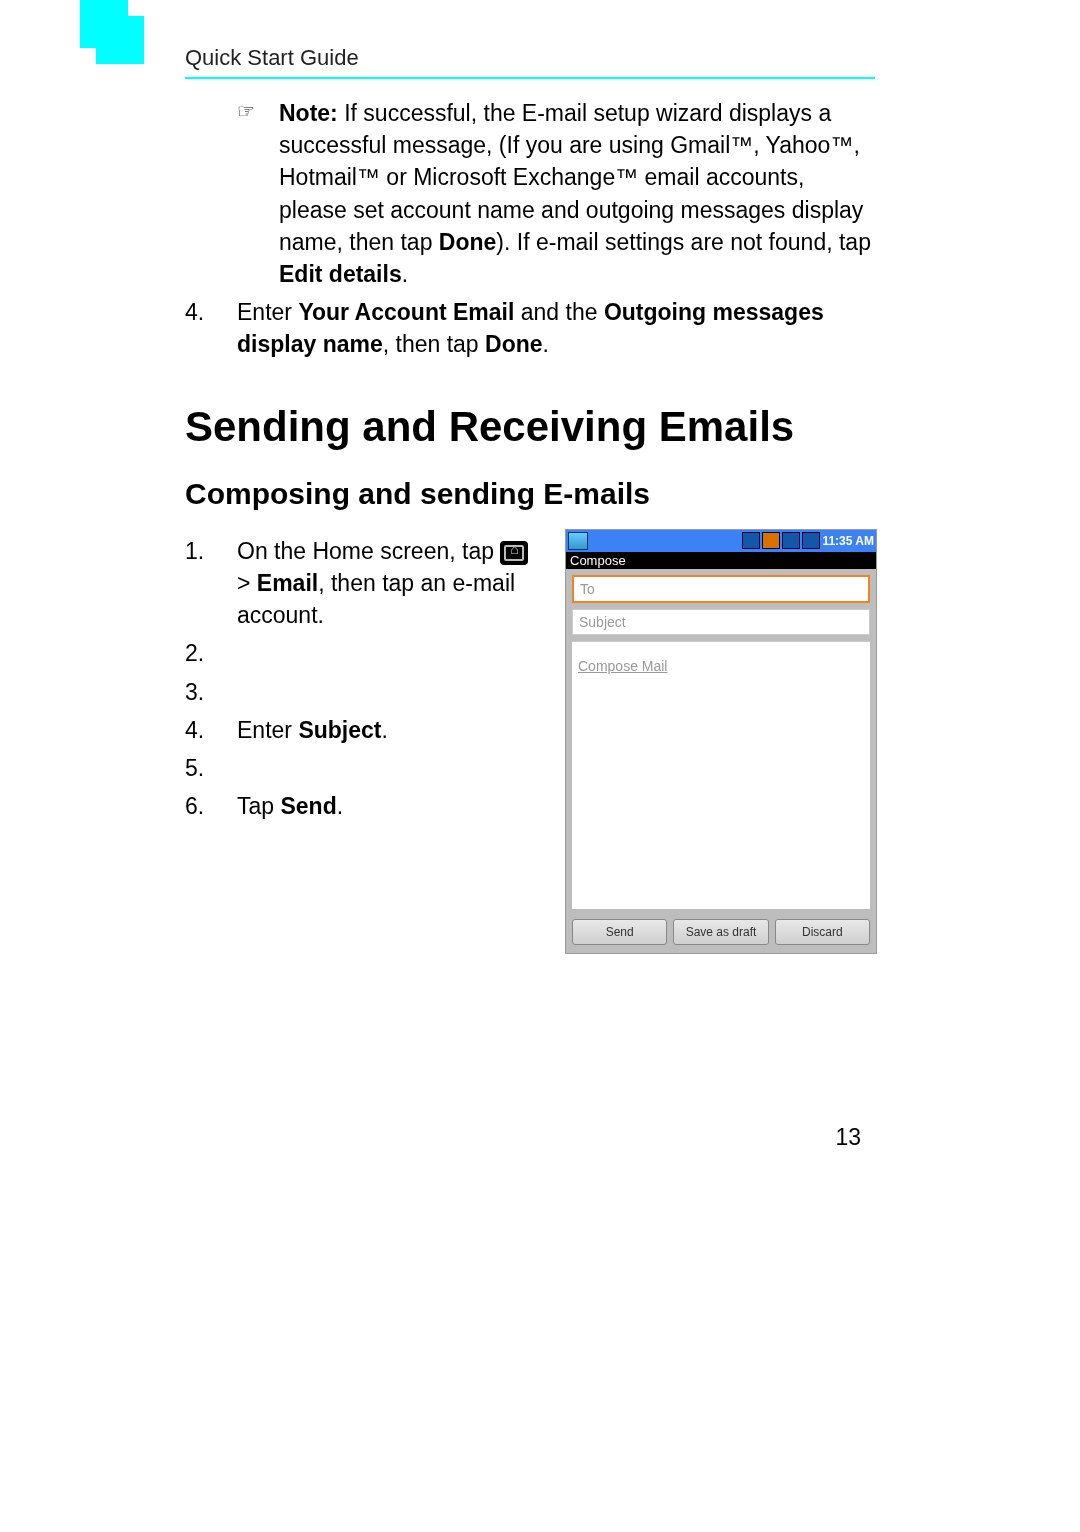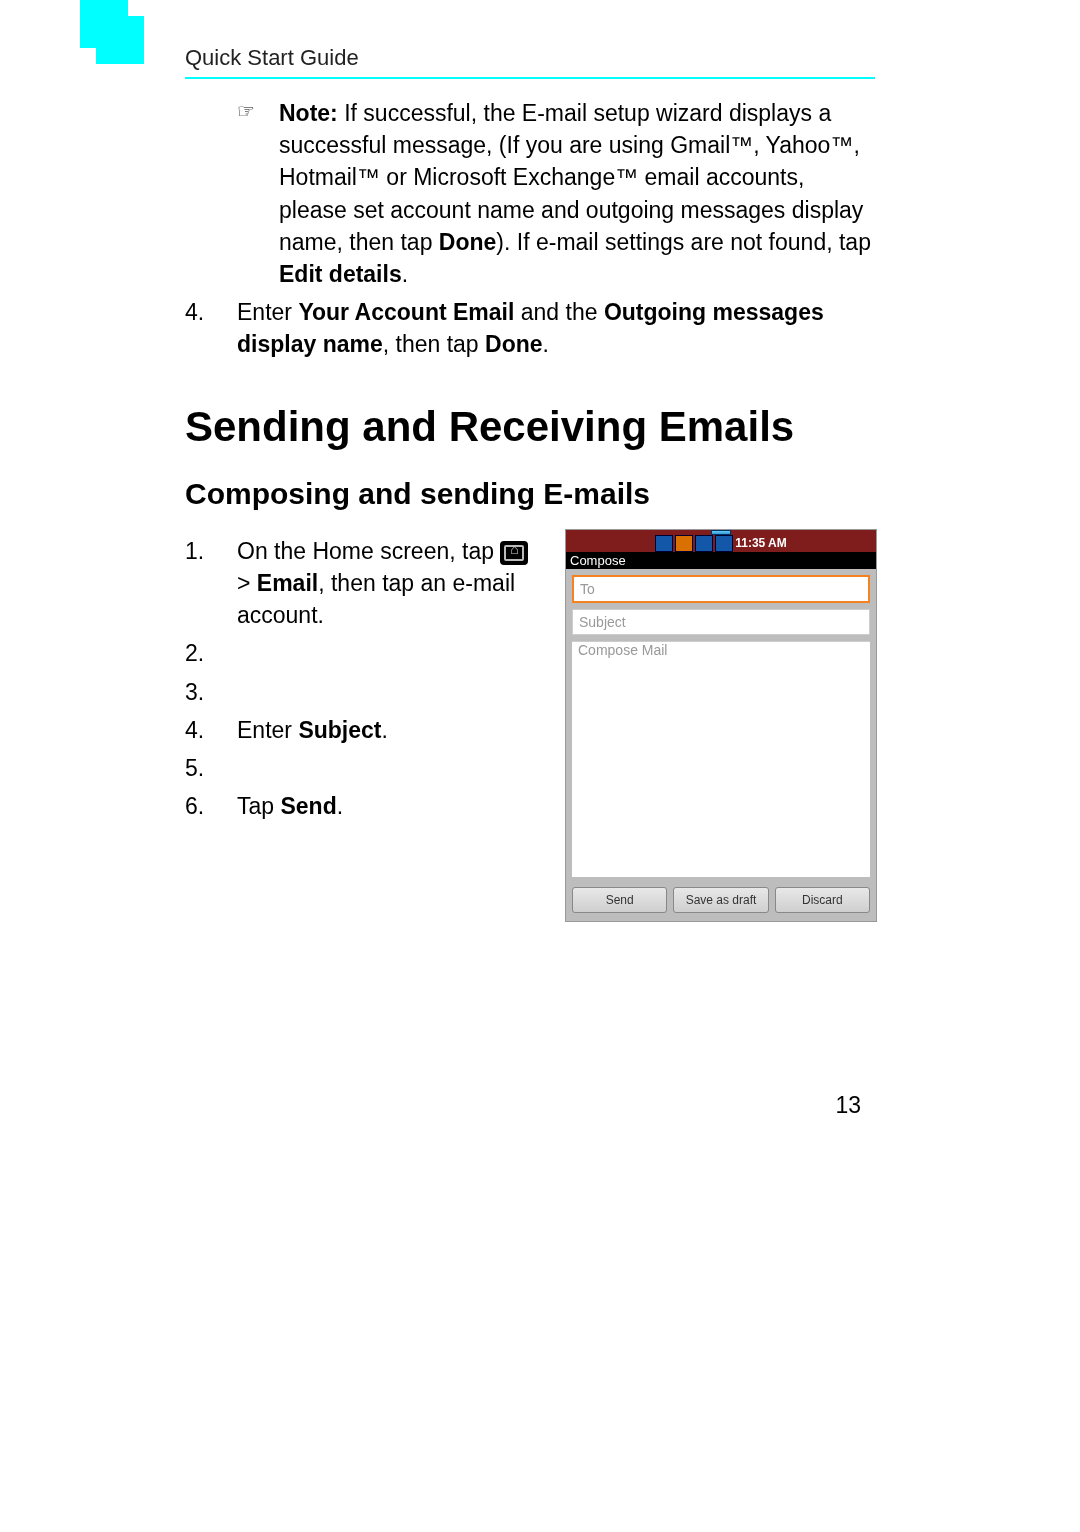--- a/index.html
+++ b/index.html
@@ -122,30 +122,29 @@
   color: #ccc;
   font-size: 14px;
 }
 .phone-shot {
   width: 310px;
   border: 1px solid #999;
   background: #bdbdbd;
   font-family: Arial, sans-serif;
 }
 .status-bar {
-  background: #7f1d1d;
+  background: #3b82f6;
   height: 22px;
   display: flex;
   justify-content: space-between;
   align-items: center;
   padding: 0 2px;
   color: #fff;
   font-size: 12px;
   font-weight: bold;
-  flex-direction: column;
 }
 .status-left {
   width: 18px;
   height: 16px;
   background: linear-gradient(#6cf, #39c);
   border: 1px solid #036;
 }
 .status-right {
   display: flex;
   align-items: center;
@@ -181,23 +180,24 @@
   border: 2px solid #f58220;
 }
 .subject-field {
   border: 1px solid #ccc;
 }
 .body-area {
   margin: 0 6px;
   background: #fff;
   height: 235px;
   border-top: 1px solid #ccc;
-  padding: 0 6px;
+  padding: 16px 6px;
   font-size: 14px;
   color: #999;
+  text-decoration: underline;
 }
 .button-bar {
   background: #bdbdbd;
   padding: 10px 6px 8px 6px;
   display: flex;
   gap: 6px;
 }
 .pbtn {
   flex: 1;
   background: linear-gradient(#e8e8e8, #cfcfcf);

